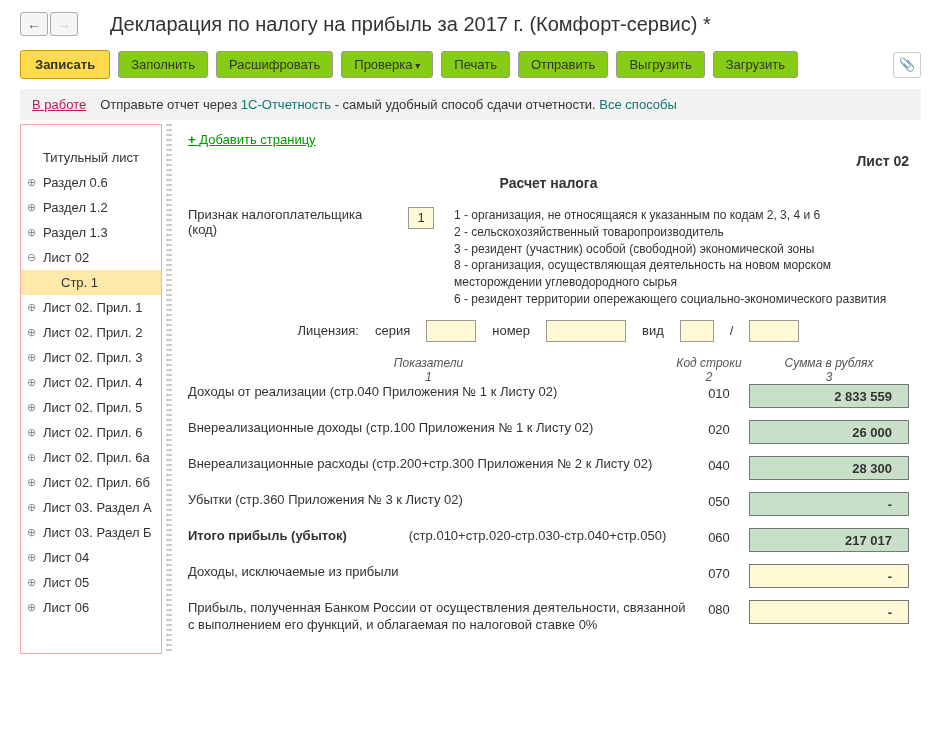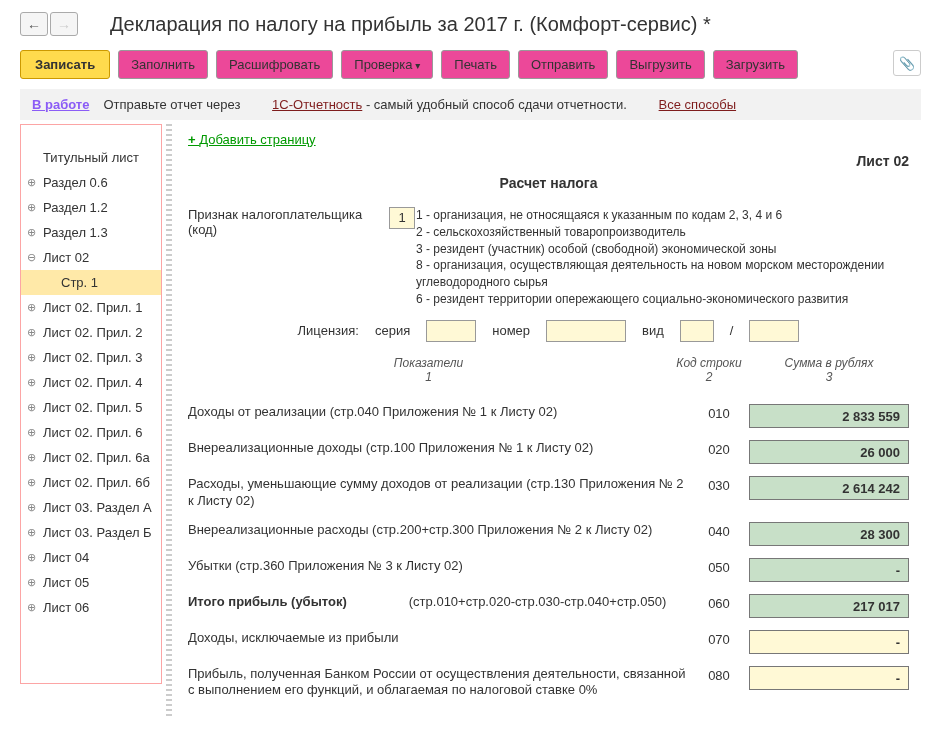--- a/index.html
+++ b/index.html
@@ -3,55 +3,55 @@
 <meta charset="utf-8">
 <style>
 * { box-sizing: border-box; margin: 0; padding: 0; }
 body { font-family: Arial, sans-serif; font-size: 13px; color: #333; background: #fff; width: 941px; }
 .container { padding: 12px 20px 0 20px; }
 .header { display: flex; align-items: center; margin-bottom: 14px; gap: 12px; }
 .nav-btns { display: flex; gap: 2px; }
 .nav-btn { width: 28px; height: 24px; border: 1px solid #aaa; background: #f5f5f5; border-radius: 3px; cursor: pointer; display: flex; align-items: center; justify-content: center; font-size: 14px; color: #555; }
 .nav-btn.disabled { color: #ccc; }
 .title { font-size: 20px; font-weight: normal; color: #333; margin-left: 20px; }
-.toolbar { display: flex; gap: 8px; margin-bottom: 10px; }
-.btn { padding: 5px 12px; border: 1px solid #999; background: #ec4899; border-radius: 3px; cursor: pointer; font-size: 13px; color: #333; }
+.toolbar { display: flex; gap: 8px; align-items: center; margin-bottom: 10px; }
+.btn { padding: 5px 12px; border: 1px solid #999; background: #84cc16; border-radius: 3px; cursor: pointer; font-size: 13px; color: #333; }
 .btn-primary { background: #ffdb4d; border-color: #cc9900; font-weight: bold; padding: 6px 14px; }
 .btn-dropdown::after { content: " ▾"; font-size: 10px; }
 .clip-btn { width: 28px; height: 26px; border: 1px solid #ccc; background: #fff; border-radius: 3px; margin-left: auto; display: flex; align-items: center; justify-content: center; color: #666; cursor: pointer; }
 .info-bar { background: #f2f2f2; padding: 8px 12px; margin-bottom: 4px; display: flex; align-items: center; gap: 14px; font-size: 13px; }
-.info-bar .status { font-weight: bold; text-decoration: underline; color: #8b5cf6; }
-.info-bar a { color: #7f1d1d; text-decoration: underline; cursor: pointer; margin-left: 28px; }
+.info-bar .status { font-weight: normal; text-decoration: underline; color: #be185d; }
+.info-bar a { color: #0f766e; cursor: pointer; }
 .main { display: flex; gap: 4px; }
 .sidebar { width: 142px; border: 1px solid #fca5a5; padding: 20px 0; background: #fff; flex-shrink: 0; max-height: 560px; overflow: hidden; }
 .tree-item { padding: 5px 6px 5px 22px; cursor: pointer; font-size: 13px; position: relative; white-space: nowrap; }
 .tree-item.level2 { padding-left: 40px; }
 .tree-item.active { background: #ffe9a8; }
 .tree-item .exp { position: absolute; left: 6px; top: 6px; color: #888; font-size: 11px; }
 .content { flex: 1; padding: 8px 12px; }
 .add-page { color: #009900; text-decoration: underline; cursor: pointer; font-size: 13px; }
 .add-page::before { content: "+ "; font-weight: bold; }
 .sheet-label { text-align: right; font-weight: bold; font-size: 14px; margin: 6px 0 4px 0; }
 .section-title { text-align: center; font-weight: bold; font-size: 14px; margin: 6px 0 16px 0; }
-.taxpayer-row { display: flex; align-items: flex-start; gap: 1px; margin-bottom: 12px; }
+.taxpayer-row { display: flex; align-items: flex-start; gap: 20px; margin-bottom: 12px; }
 .taxpayer-label { width: 200px; }
 .code-box { width: 26px; height: 22px; border: 1px solid #999; background: #fff9d6; text-align: center; line-height: 20px; }
 .note-list { flex: 1; font-size: 12px; line-height: 1.4; }
 .license-row { display: flex; align-items: center; gap: 16px; margin: 8px 0 14px 0; justify-content: center; }
 .license-row .lbl { font-size: 13px; }
 .small-box { height: 22px; border: 1px solid #999; background: #fff9d6; }
-.col-headers { display: flex; font-style: italic; font-size: 12px; color: #555; margin-bottom: 20px; }
+.col-headers { display: flex; font-style: italic; font-size: 12px; color: #555; margin-bottom: 0; }
 .col-headers .c1 { flex: 1; text-align: center; }
 .col-headers .c2 { width: 80px; text-align: center; }
 .col-headers .c3 { width: 160px; text-align: center; }
 .data-row { display: flex; align-items: flex-start; margin-bottom: 12px; }
 .data-row .desc { flex: 1; font-size: 13px; line-height: 1.3; }
 .data-row .code { width: 60px; text-align: center; font-size: 13px; padding-top: 2px; }
 .data-row .val { width: 160px; }
-.val-box { width: 100%; height: 24px; border: 1px solid #777; text-align: right; padding: 4px 8px; font-weight: bold; font-size: 13px; }
+.val-box { width: 100%; height: 24px; border: 1px solid #777; text-align: right; padding: 4px 16px; font-weight: bold; font-size: 13px; }
 .val-box.green { background: #c8e0c8; }
 .val-box.yellow { background: #fff9d6; }
 .bold-desc { font-weight: bold; }
 .splitter { width: 6px; background: repeating-linear-gradient(to bottom, #ccc 0, #ccc 2px, transparent 2px, transparent 5px); cursor: col-resize; }
 </style>
 </head>
 <body>
 
 <div class="container">
   <div class="header">
@@ -150,27 +150,20 @@
             </div>
           </div>
           <div class="data-row">
             <div class="desc">Внереализационные доходы (стр.100 Приложения № 1 к Листу 02)</div>
             <div class="code">020</div>
             <div class="val">
               <div class="val-box green">26 000</div>
             </div>
           </div>
           <div class="data-row">
-            <div class="desc">Расходы, уменьшающие сумму доходов от реализации (стр.130 Приложения № 2 к Листу 02)</div>
-            <div class="code">030</div>
-            <div class="val">
-              <div class="val-box green">2 614 242</div>
-            </div>
-          </div>
-          <div class="data-row">
             <div class="desc">Внереализационные расходы (стр.200+стр.300 Приложения № 2 к Листу 02)</div>
             <div class="code">040</div>
             <div class="val">
               <div class="val-box green">28 300</div>
             </div>
           </div>
           <div class="data-row">
             <div class="desc">Убытки (стр.360 Приложения № 3 к Листу 02)</div>
             <div class="code">050</div>
             <div class="val">

